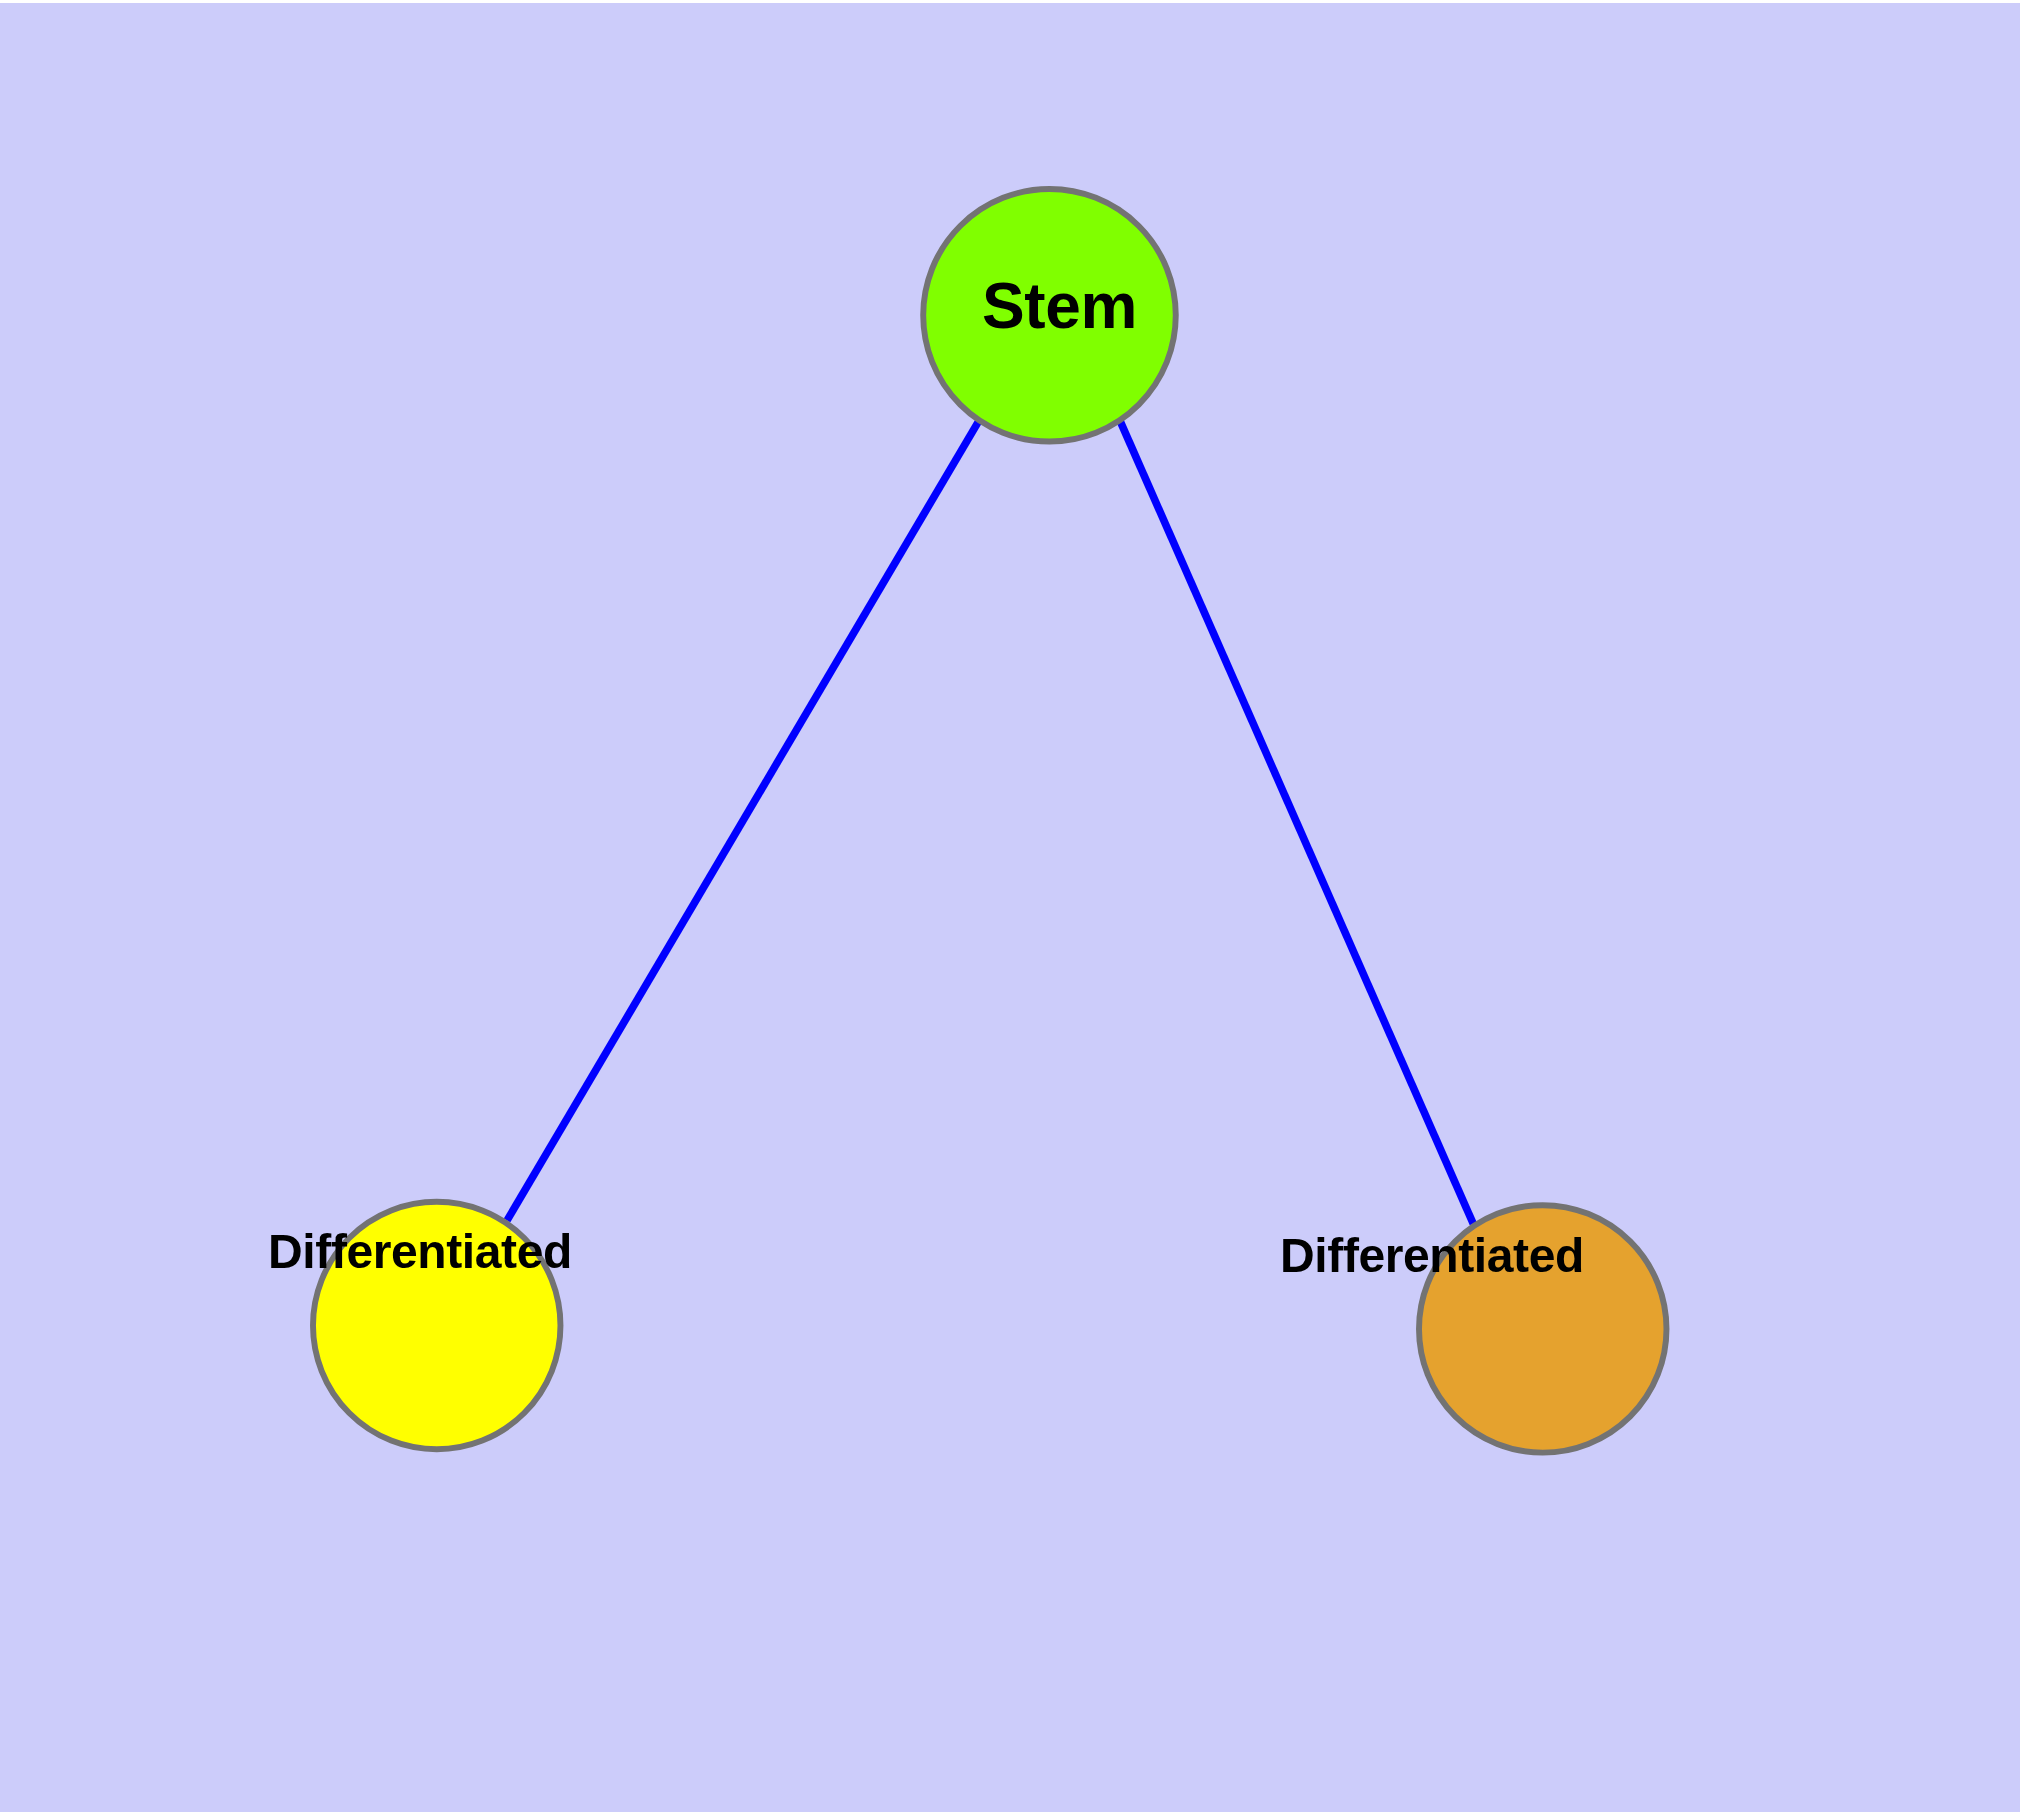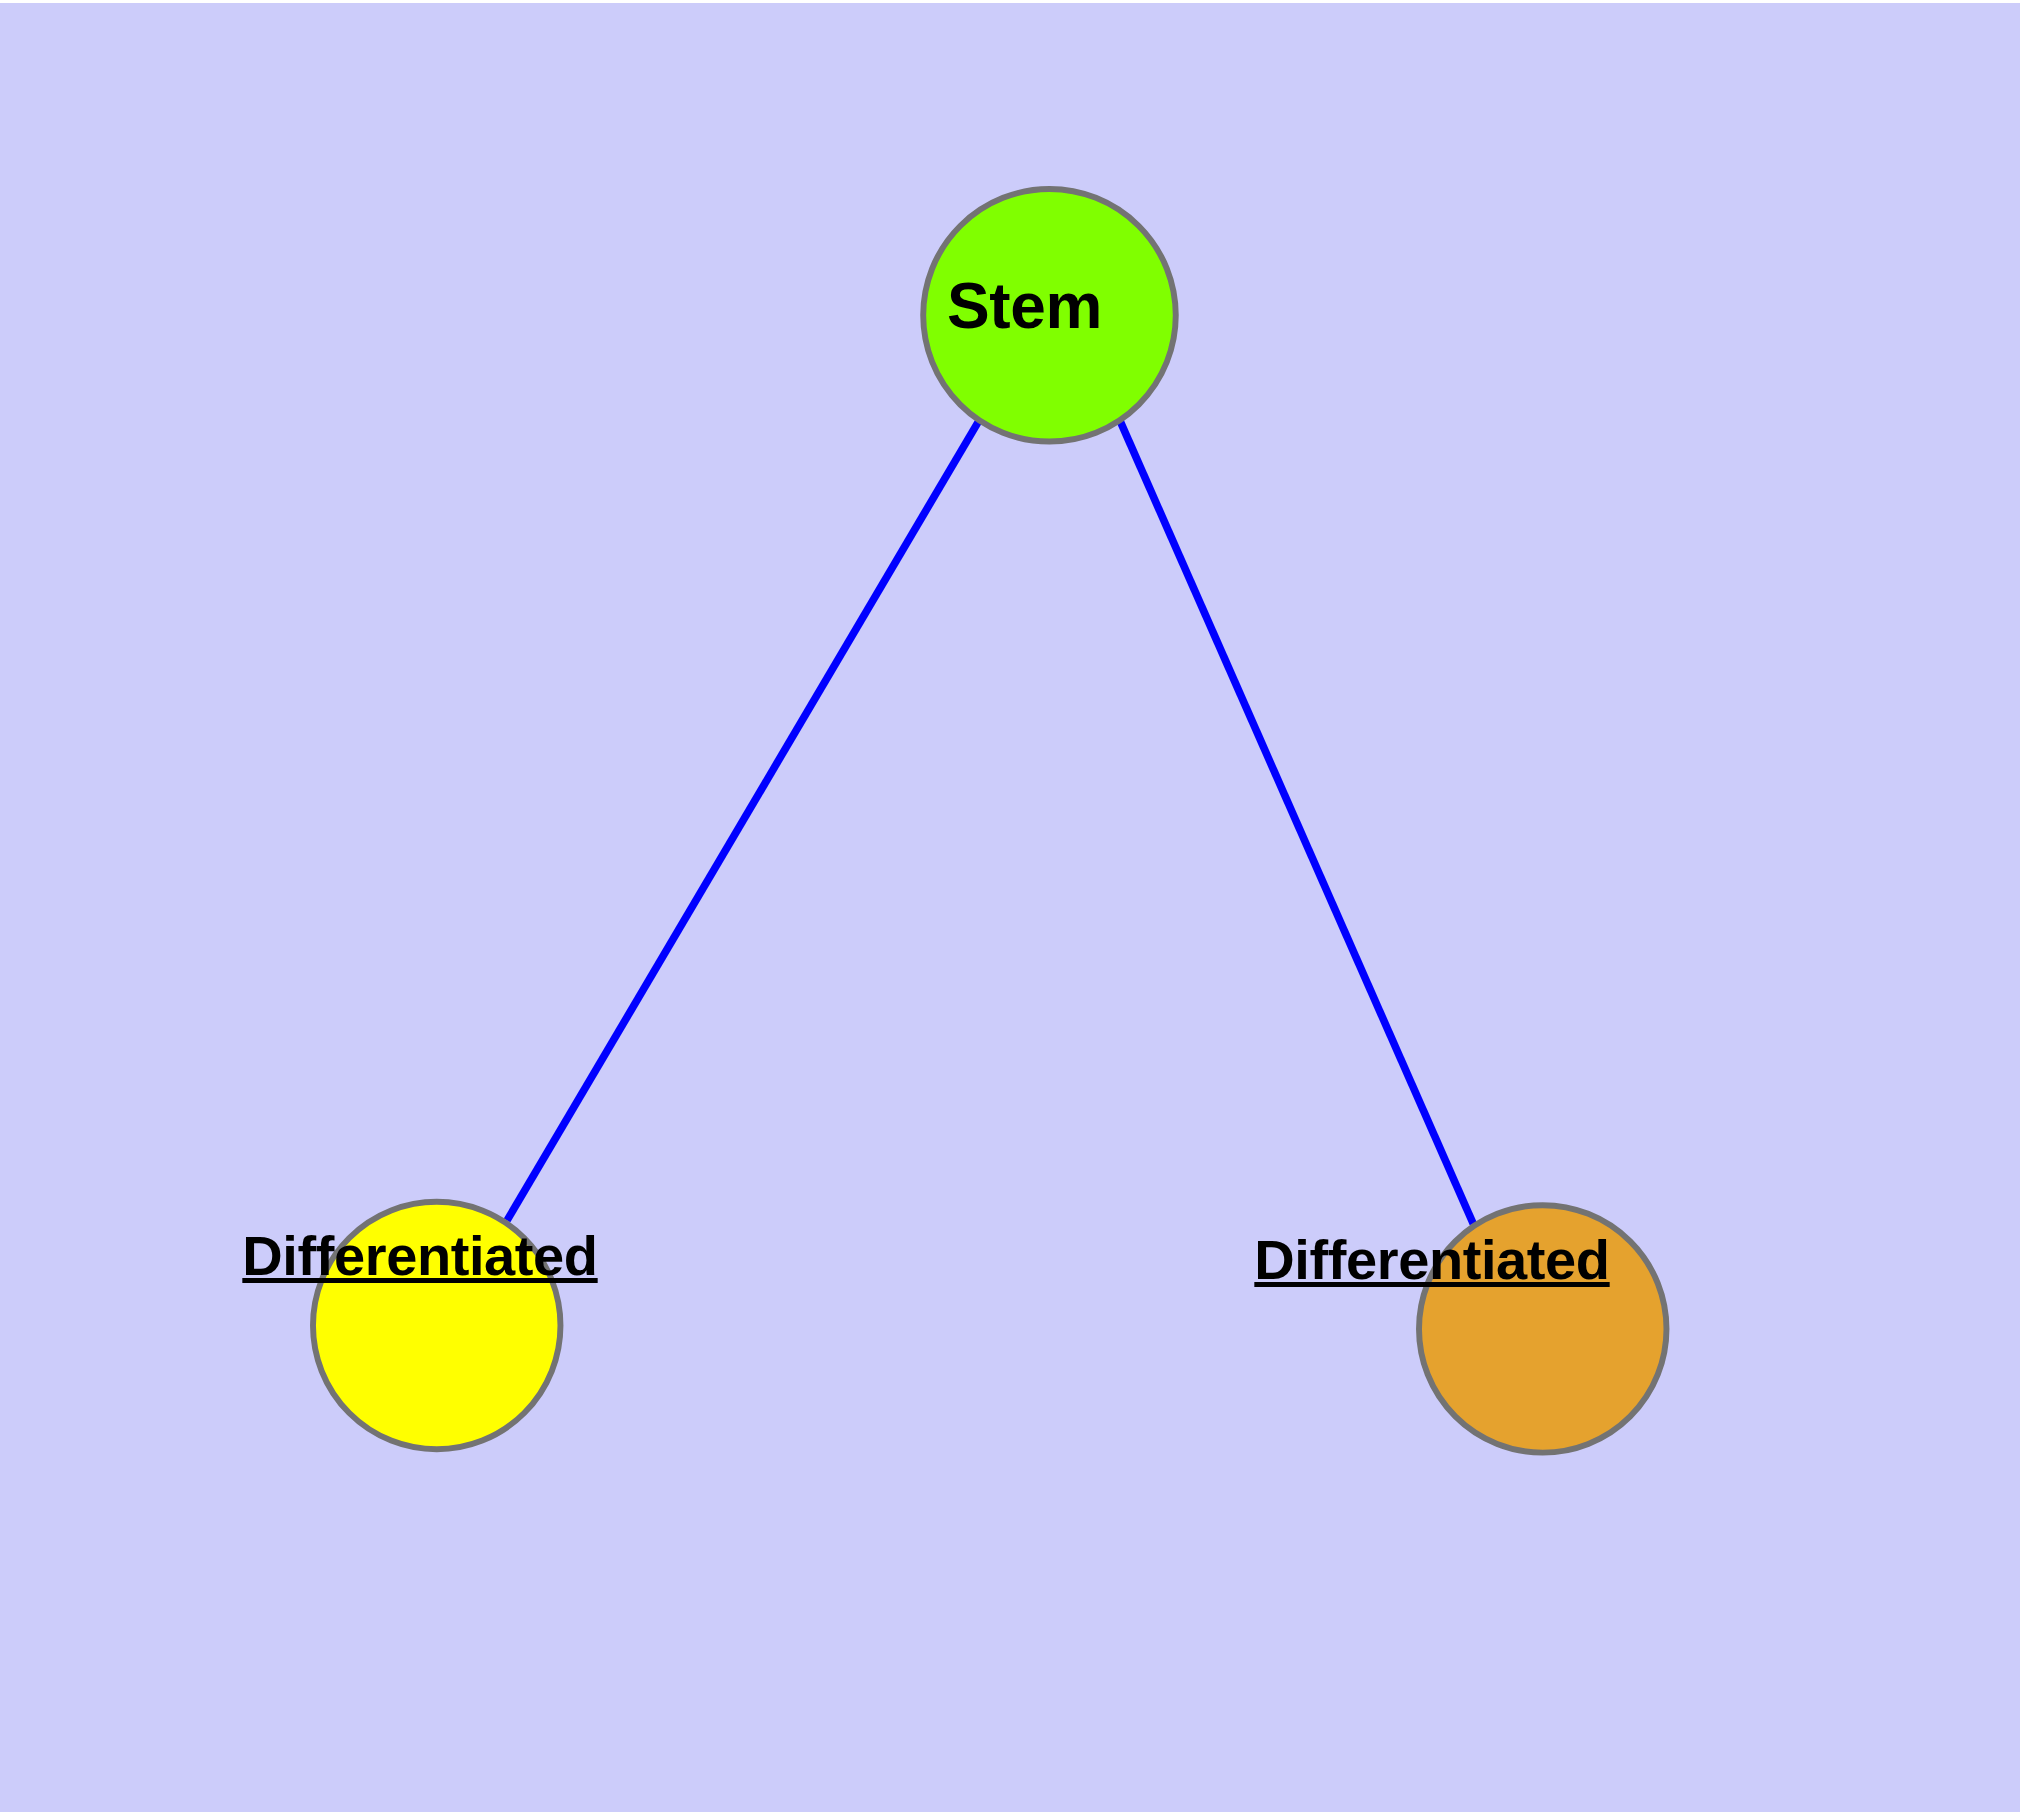--- a/index.html
+++ b/index.html
@@ -38,22 +38,21 @@
     font-weight: bold;
     line-height: 1.04;
     white-space: pre;
     letter-spacing: -0.4px;
     pointer-events: none;
   }
   .label-stem {
     font-size: 64px;
   }
   .label-leaf {
-    font-size: 56px;
-    text-decoration: underline;
+    font-size: 48px;
   }
 </style>
 </head>
 <body>
 
 <div id="canvas">
 
   <div id="plot-area"></div>
 
   <svg id="graph-svg" viewBox="0 0 2384 2138">
@@ -61,20 +60,20 @@
       <line x1="1155" y1="496" x2="598" y2="1440" stroke="#0000ff" stroke-width="9"></line>
       <line x1="1321" y1="496" x2="1738" y2="1444" stroke="#0000ff" stroke-width="9"></line>
     </g>
     <g>
       <circle cx="1238" cy="372" r="149" fill="#80ff00" stroke="#737373" stroke-width="7"></circle>
       <circle cx="515" cy="1564" r="146" fill="#ffff00" stroke="#737373" stroke-width="7"></circle>
       <circle cx="1820" cy="1568" r="146" fill="#e5a22e" stroke="#737373" stroke-width="7"></circle>
     </g>
   </svg>
 
-  <div class="node-label label-stem" style="left: 770px; top: 273px; width: 509px;">Stem</div>
+  <div class="node-label label-stem" style="left: 805px; top: 273px; width: 509px;">Stem</div>
 
   <div class="node-label label-leaf" style="left: 81px; top: 1227px; width: 678px;"><span>Differentiated</span><br></div>
 
   <div class="node-label label-leaf" style="left: 1093px; top: 1231px; width: 678px;"><span>Differentiated</span><br></div>
 
 </div>
 
 
 </body></html>

